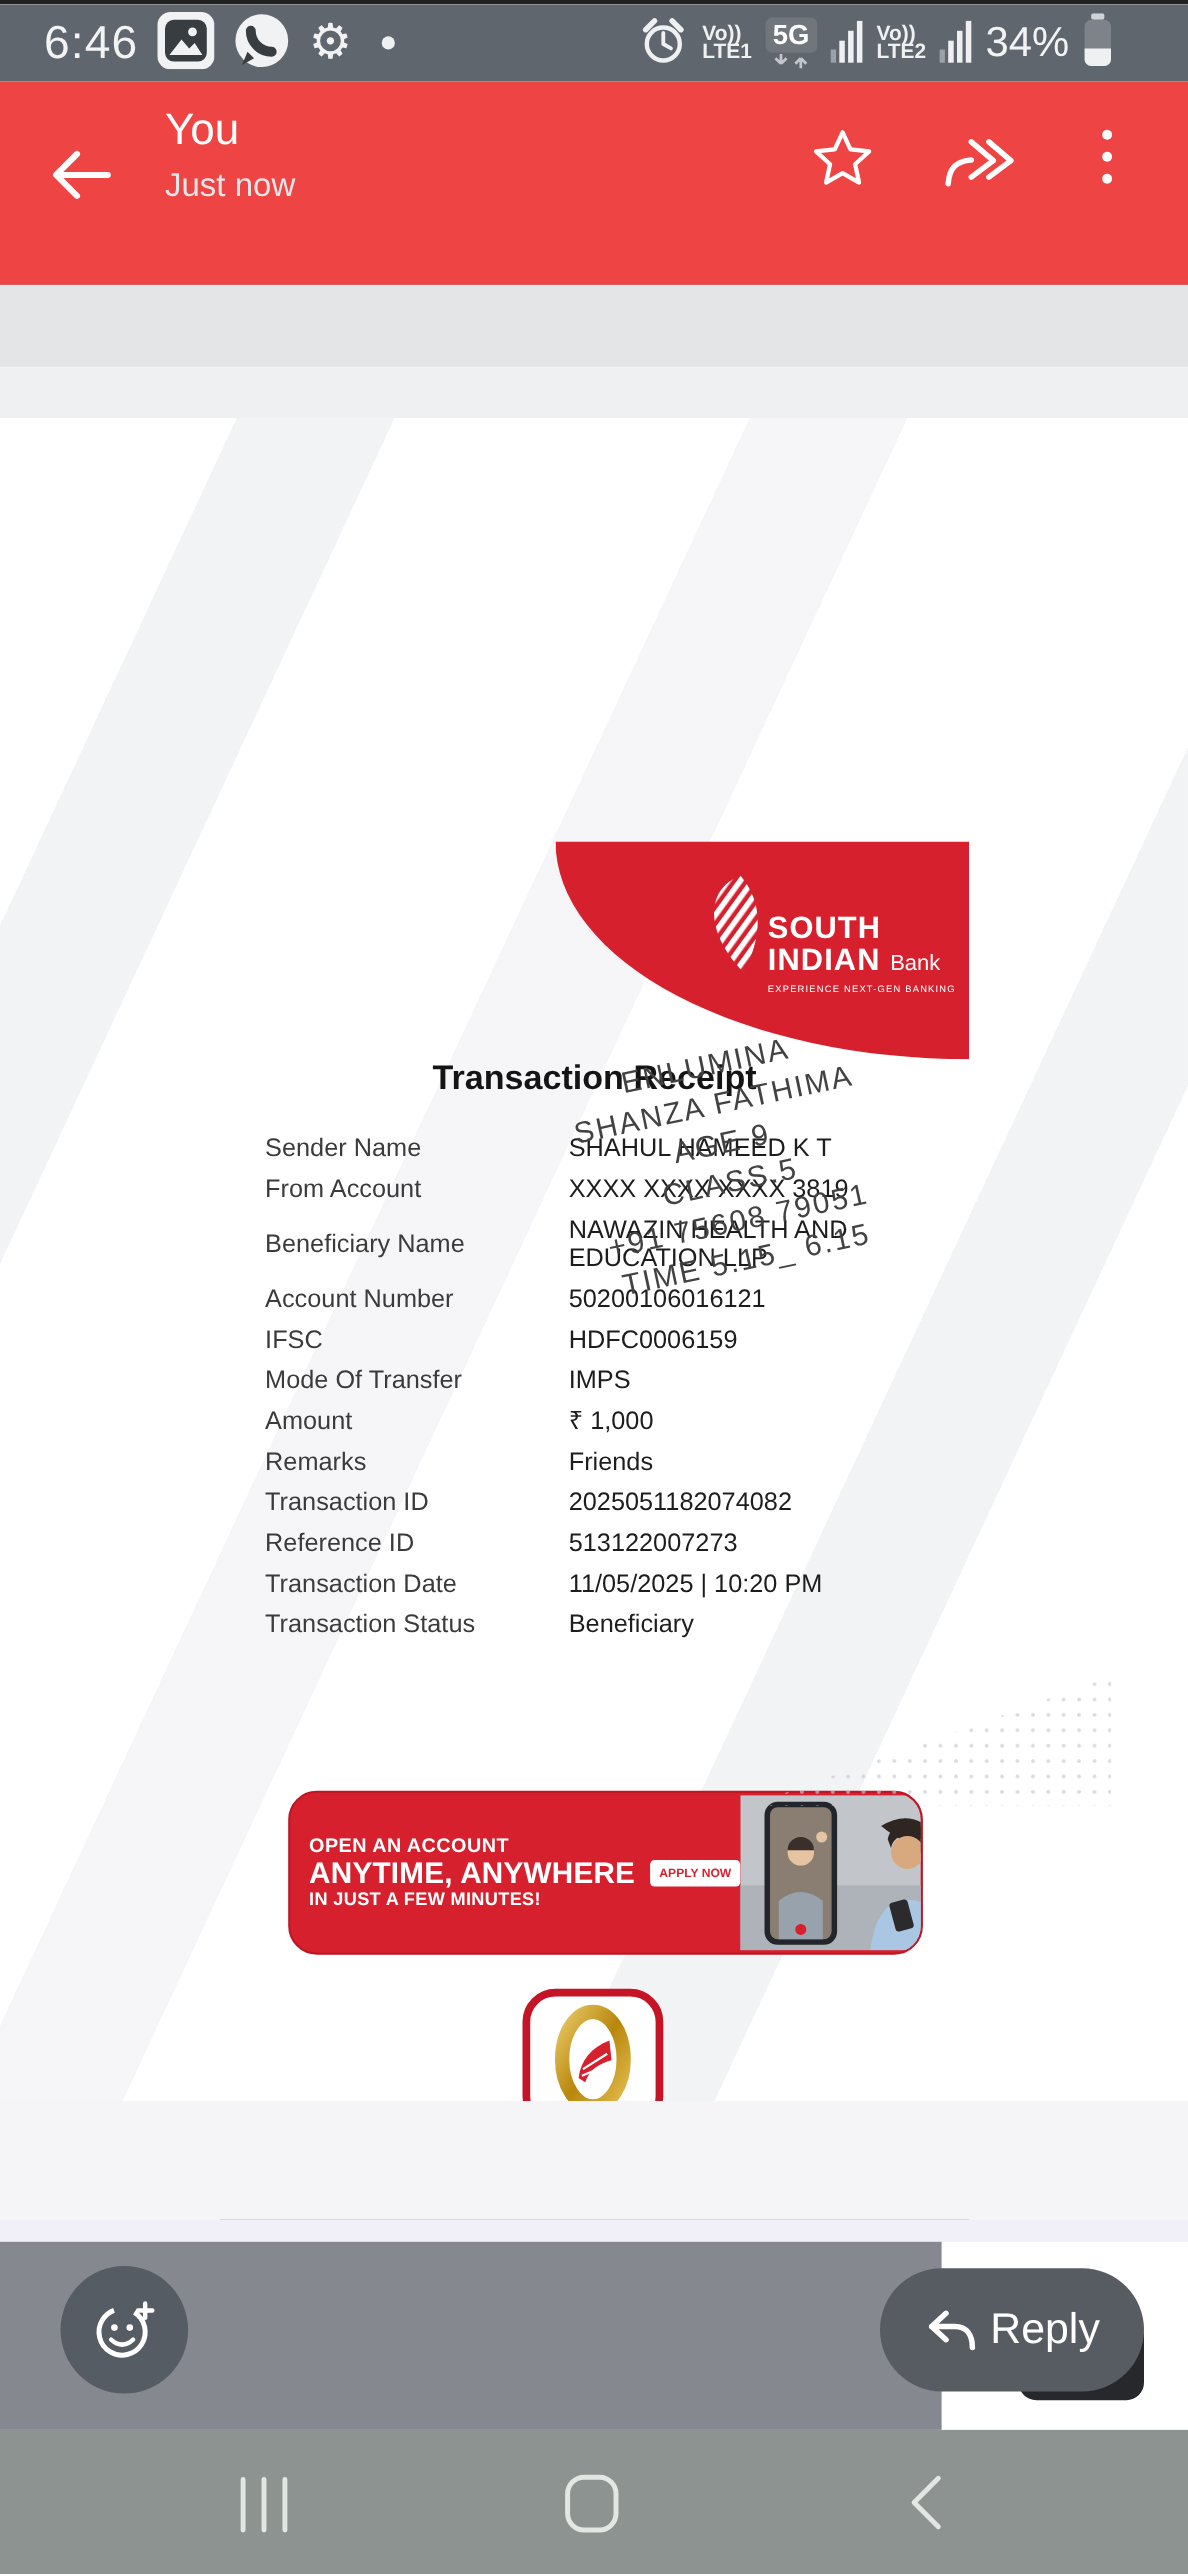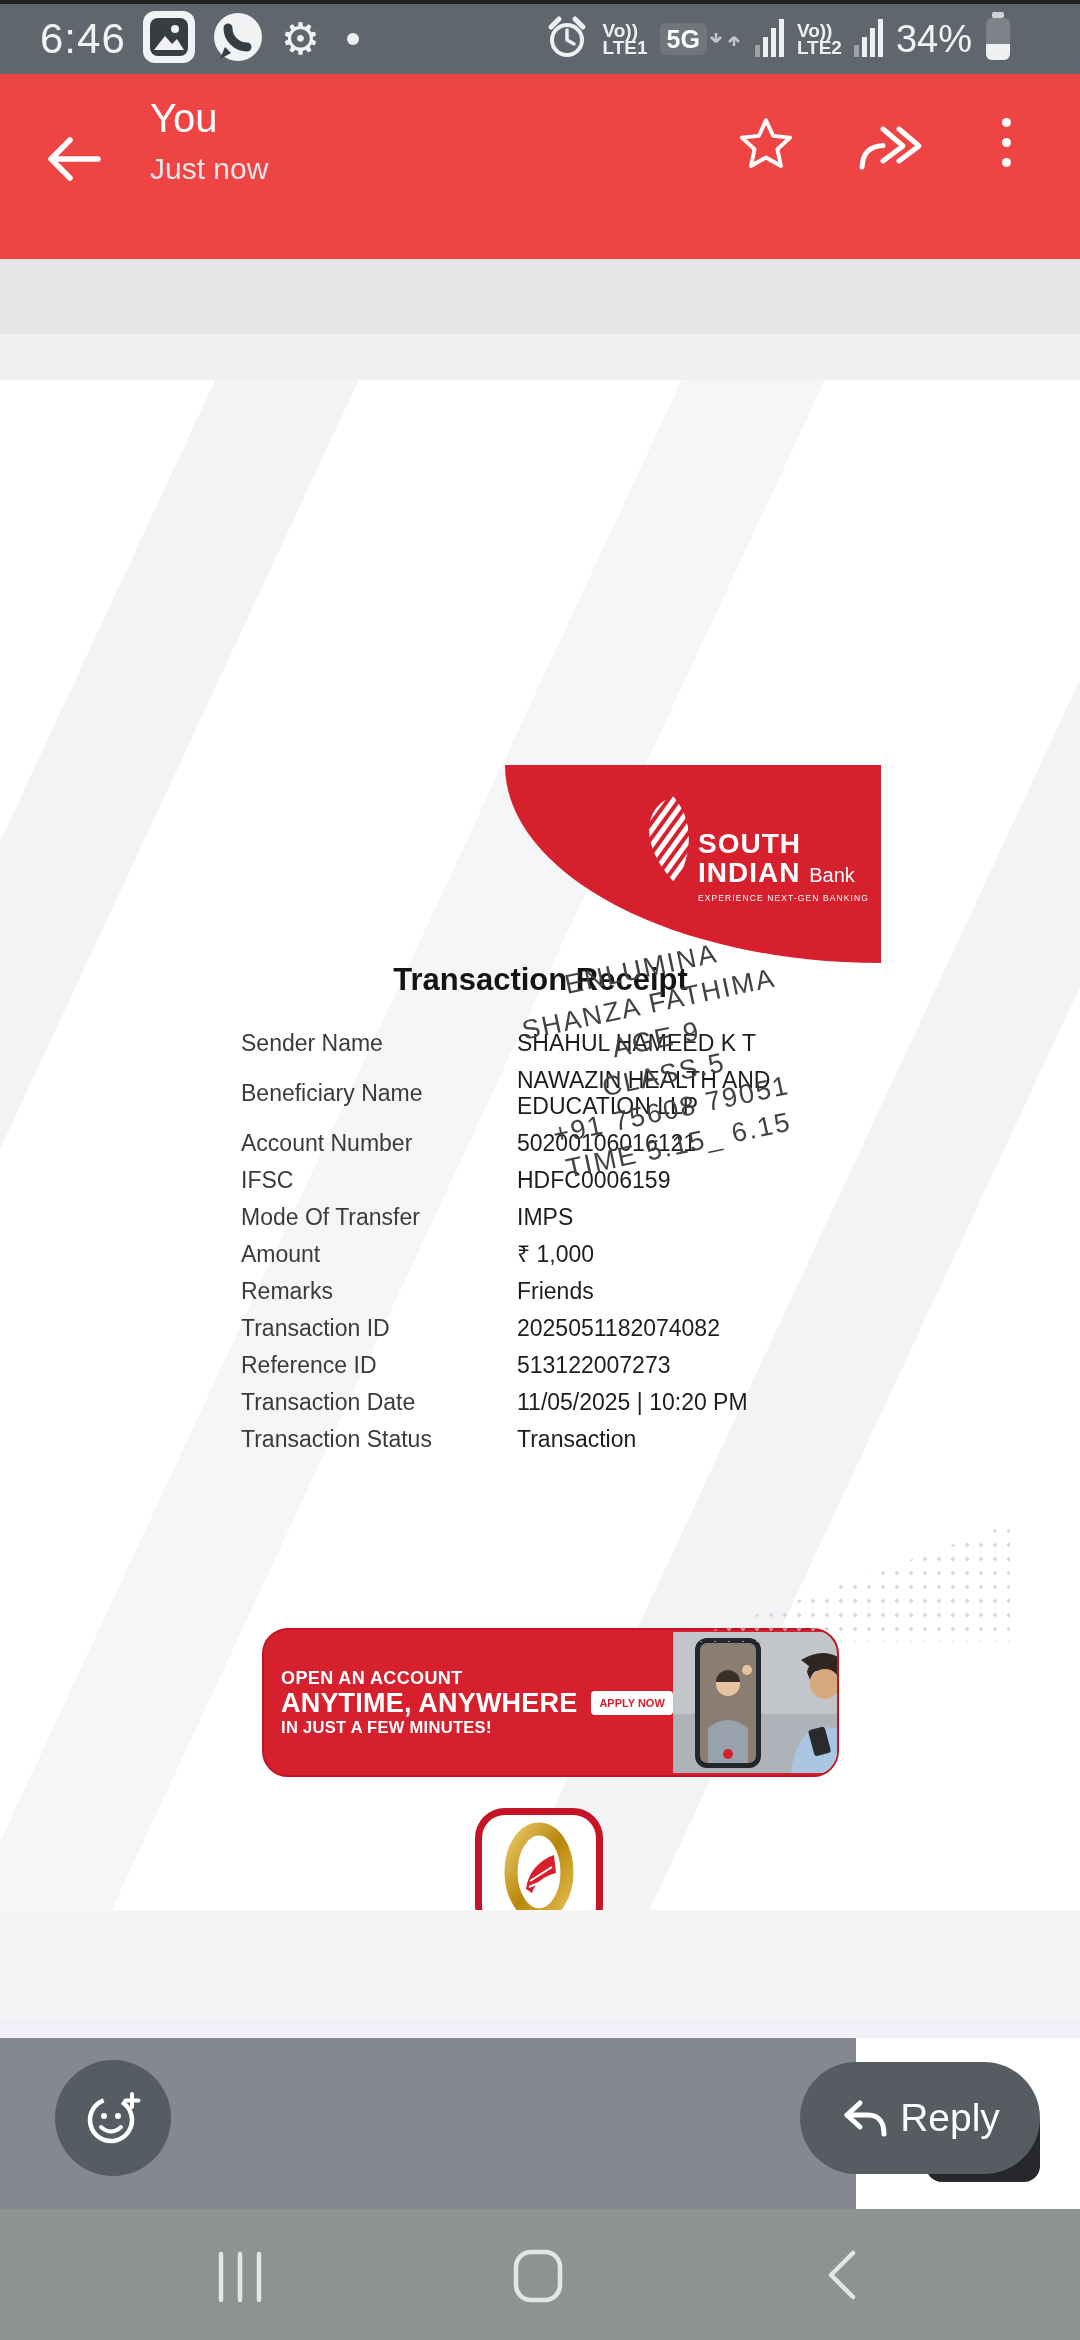--- a/index.html
+++ b/index.html
@@ -8,21 +8,21 @@
   .abs{position:absolute;}
 
   
   .status-bar{left:0;top:0;width:1080px;height:70px;background:#60666d;}
   .sb-left{position:absolute;left:40px;top:0;height:70px;display:flex;align-items:center;gap:17px;}
   .sb-right{position:absolute;right:68px;top:0;height:70px;display:flex;align-items:center;gap:12px;}
   .sb-time{color:#f2f3f4;font-size:42px;letter-spacing:1px;}
   .sb-gear{font-family:"DejaVu Sans",sans-serif;font-size:44px;color:#f0f2f3;line-height:52px;}
   .sb-dot{width:12px;height:12px;border-radius:50%;background:#eef0f1;margin-left:10px;}
   .net-stack{display:flex;flex-direction:column;line-height:17px;color:#eef0f1;font-size:19px;font-weight:bold;text-align:left;}
-  .fiveg-wrap{display:flex;flex-direction:row;align-items:center;}
+  .fiveg-wrap{display:flex;flex-direction:column;align-items:center;}
   .fiveg{background:#70767c;border-radius:6px;color:#fff;font-weight:bold;font-size:25px;padding:2px 7px;line-height:28px;}
   .sb-batt-pct{color:#f2f3f4;font-size:38px;}
 
   
   .app-header{left:0;top:70px;width:1080px;height:185px;background:#ef4444;border-bottom:3px solid #0ea5e9;}
   .hdr-title{position:absolute;left:150px;top:22px;color:#fdfdfd;font-size:40px;}
   .hdr-sub{position:absolute;left:150px;top:78px;color:#e3e6e8;font-size:30px;}
   .hdr-back{position:absolute;left:44px;top:62px;}
   .hdr-star{position:absolute;left:738px;top:42px;}
   .hdr-fwd{position:absolute;left:855px;top:46px;}
@@ -230,20 +230,24 @@
       </div>
 
       <div class="receipt-title">Transaction Receipt</div>
 
       <div class="fields">
         <div class="frow">
             <div class="flabel">Sender Name</div>
             <div class="fvalue">SHAHUL HAMEED K T</div>
           </div>
         <div class="frow">
+            <div class="flabel">From Account</div>
+            <div class="fvalue">XXXX XXXX XXXX 3819</div>
+          </div>
+        <div class="frow">
             <div class="flabel">Beneficiary Name</div>
             <div class="fvalue">NAWAZIN HEALTH AND EDUCATION LLP</div>
           </div>
         <div class="frow">
             <div class="flabel">Account Number</div>
             <div class="fvalue">50200106016121</div>
           </div>
         <div class="frow">
             <div class="flabel">IFSC</div>
             <div class="fvalue">HDFC0006159</div>
@@ -267,21 +271,21 @@
         <div class="frow">
             <div class="flabel">Reference ID</div>
             <div class="fvalue">513122007273</div>
           </div>
         <div class="frow">
             <div class="flabel">Transaction Date</div>
             <div class="fvalue">11/05/2025 | 10:20 PM</div>
           </div>
         <div class="frow">
             <div class="flabel">Transaction Status</div>
-            <div class="fvalue">Transaction</div>
+            <div class="fvalue">Beneficiary</div>
           </div>
       </div>
 
       <div class="banner">
         <div class="banner-text">
           <div class="bt1">OPEN AN ACCOUNT</div>
           <div class="bt2">ANYTIME, ANYWHERE</div>
           <div class="bt3">IN JUST A FEW MINUTES!</div>
         </div>
         <div class="apply-btn">APPLY NOW</div>

